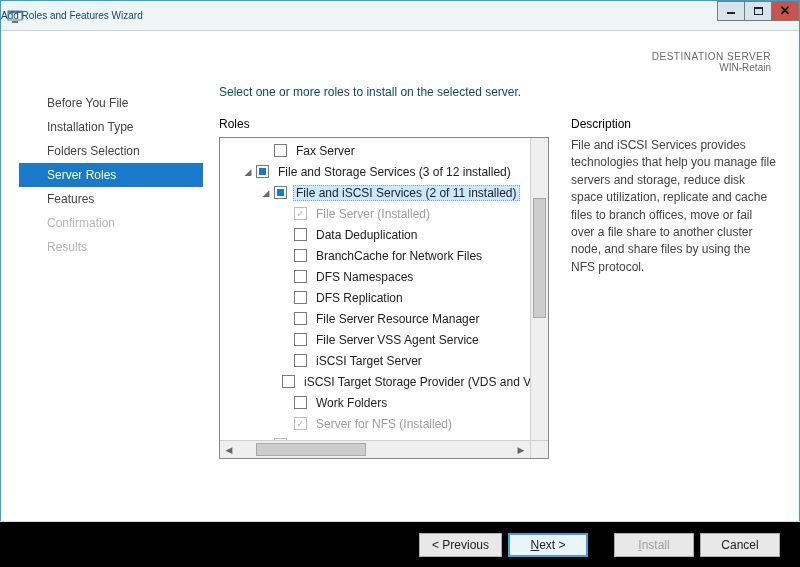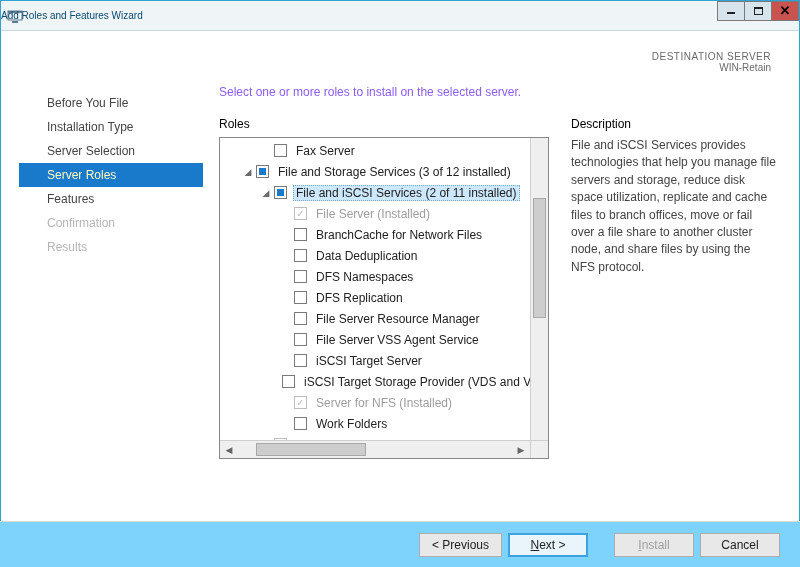--- a/index.html
+++ b/index.html
@@ -94,21 +94,21 @@
     color: #fef9c3;
   }
   .nav-item.disabled { color: #b5b5b5; }
 
   .main {
     flex: 1;
     padding: 0 4px 0 16px;
     display: flex;
     flex-direction: column;
   }
-  .instr { color: #8b5cf6; margin-bottom: 18px; }
+  .instr { color: #0c4a6e; margin-bottom: 18px; }
   .panels { display: flex; gap: 22px; flex: 1; min-height: 0; }
   .roles-panel { width: 330px; display: flex; flex-direction: column; }
   .panel-title { font-weight: normal; font-size: 12px; margin-bottom: 6px; }
 
   .tree-wrap {
     border: 1px solid #888;
     height: 322px;
     position: relative;
     overflow: hidden;
   }
@@ -227,21 +227,21 @@
   .footer {
     position: absolute;
     bottom: 0; left: 0; right: 0;
     height: 46px;
     border-top: 1px solid #dadada;
     display: flex;
     align-items: center;
     justify-content: flex-end;
     padding: 16px 20px;
     gap: 6px;
-    background: #7dd3fc;
+    background: #000000;
   }
   .btn {
     min-width: 80px;
     height: 24px;
     border: 1px solid #adadad;
     background: #e8e8e8;
     font-size: 12px;
     color: #222;
     padding: 0 12px;
     cursor: default;
@@ -283,21 +283,21 @@
   <div class="dest">
     <div class="lbl">DESTINATION SERVER</div>
     <div>WIN-Retain</div>
   </div>
 </div>
 
 <div class="body">
   <div class="nav" id="nav">
       <div class="nav-item">Before You File</div>
       <div class="nav-item">Installation Type</div>
-      <div class="nav-item">Server Selection</div>
+      <div class="nav-item">Folders Selection</div>
       <div class="nav-item selected">Server Roles</div>
       <div class="nav-item">Features</div>
       <div class="nav-item disabled">Confirmation</div>
       <div class="nav-item disabled">Results</div>
     </div>
 
   <div class="main">
     <div class="instr">Select one or more roles to install on the selected server.</div>
     <div class="panels">
       <div class="roles-panel">
@@ -320,30 +320,30 @@
                 <span class="lbl">File and iSCSI Services (2 of 11 installed)</span>
               </div>
               <div class="node ind3 disabled">
                 <span class="exp"></span>
                 <span class="cb checked disabled"></span>
                 <span class="lbl">File Server (Installed)</span>
               </div>
               <div class="node ind3">
                 <span class="exp"></span>
                 <span class="cb"></span>
+                <span class="lbl">Data Deduplication</span>
+              </div>
+              <div class="node ind3">
+                <span class="exp"></span>
+                <span class="cb"></span>
                 <span class="lbl">BranchCache for Network Files</span>
               </div>
               <div class="node ind3">
                 <span class="exp"></span>
                 <span class="cb"></span>
-                <span class="lbl">Data Deduplication</span>
-              </div>
-              <div class="node ind3">
-                <span class="exp"></span>
-                <span class="cb"></span>
                 <span class="lbl">DFS Namespaces</span>
               </div>
               <div class="node ind3">
                 <span class="exp"></span>
                 <span class="cb"></span>
                 <span class="lbl">DFS Replication</span>
               </div>
               <div class="node ind3">
                 <span class="exp"></span>
                 <span class="cb"></span>
@@ -356,30 +356,30 @@
               </div>
               <div class="node ind3">
                 <span class="exp"></span>
                 <span class="cb"></span>
                 <span class="lbl">iSCSI Target Server</span>
               </div>
               <div class="node ind3">
                 <span class="exp"></span>
                 <span class="cb"></span>
                 <span class="lbl">iSCSI Target Storage Provider (VDS and VSS</span>
+              </div>
+              <div class="node ind3">
+                <span class="exp"></span>
+                <span class="cb"></span>
+                <span class="lbl">Work Folders</span>
               </div>
               <div class="node ind3 disabled">
                 <span class="exp"></span>
                 <span class="cb checked disabled"></span>
                 <span class="lbl">Server for NFS (Installed)</span>
-              </div>
-              <div class="node ind3">
-                <span class="exp"></span>
-                <span class="cb"></span>
-                <span class="lbl">Work Folders</span>
               </div>
               <div class="node ind2 disabled">
                 <span class="exp"></span>
                 <span class="cb checked disabled"></span>
                 <span class="lbl">Storage Services (Installed)</span>
               </div>
             </div>
           <div class="vscroll">
               <div class="thumb"></div>
             </div>

